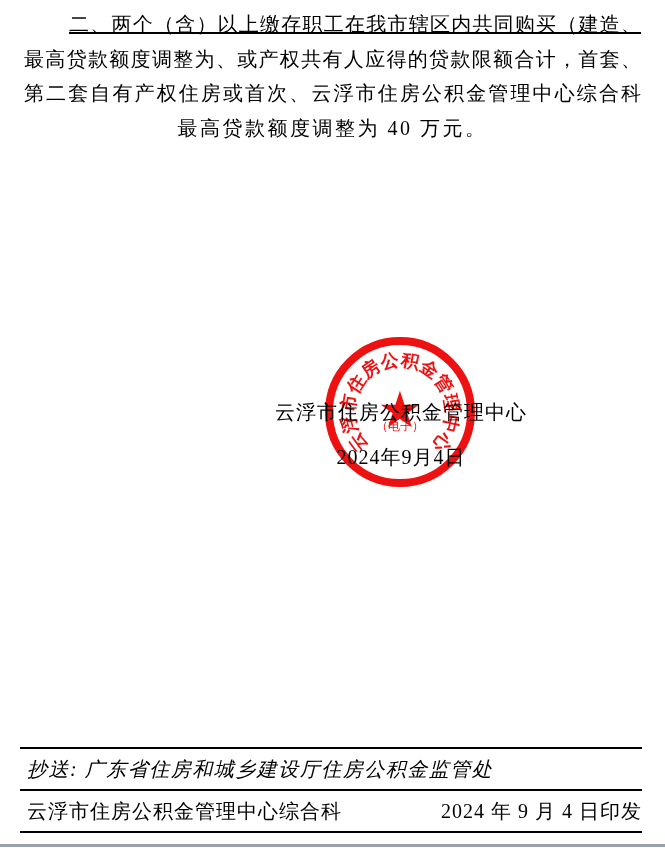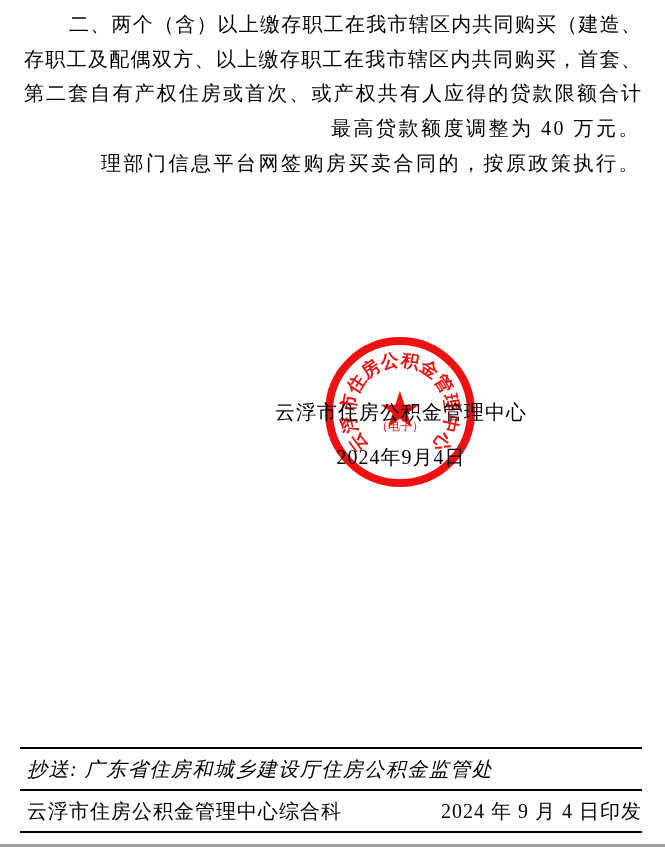--- a/index.html
+++ b/index.html
@@ -19,22 +19,22 @@
   
   .doc-body{
     position:absolute;left:24px;top:7px;width:617px;
     font-size:20px;
   }
   .bodyline{
     height:34.7px;line-height:34.7px;
     white-space:normal;
   }
   .jfull{text-align:justify;text-align-last:justify;}
-  .jlast{text-align:right;letter-spacing:2.5px;}
-  .indent{padding-left:45px;}
+  .jlast{text-align:center;letter-spacing:2.5px;}
+  .indent{padding-left:45px;text-decoration:underline;}
   
   .signature{
     position:absolute;left:270px;top:399px;width:262px;
     text-align:center;font-size:20px;
   }
   .signature .issuer{letter-spacing:1px;}
   .signature .sdate{margin-top:18px;letter-spacing:1px;}
   
   .seal{
     position:absolute;left:325px;top:337px;width:150px;height:150px;
@@ -81,24 +81,23 @@
     background:var(--edge-color);
   }
 </style>
 </head>
 <body>
 
 <div class="page">
 
   <div class="doc-body">
     <div class="bodyline jfull indent">二、两个（含）以上缴存职工在我市辖区内共同购买（建造、</div>
-    <div class="bodyline jfull">存职工及配偶双方、以上缴存职工在我市辖区内共同购买，首套、</div>
-    <div class="bodyline jfull">第二套自有产权住房或首次、或产权共有人应得的贷款限额合计</div>
+    <div class="bodyline jfull">最高贷款额度调整为、或产权共有人应得的贷款限额合计，首套、</div>
+    <div class="bodyline jfull">第二套自有产权住房或首次、云浮市住房公积金管理中心综合科</div>
     <div class="bodyline jlast">最高贷款额度调整为 40 万元。</div>
-    <div class="bodyline jlast">理部门信息平台网签购房买卖合同的，按原政策执行。</div>
   </div>
 
   <div class="signature">
     <div class="issuer">云浮市住房公积金管理中心</div>
     <div class="sdate">2024年9月4日</div>
   </div>
 
   <div class="seal">
     <div id="seal-arc">
         <span class="arc-char" style="transform: translate(-50%, -50%) rotate(-126deg) translateY(-52px);">云</span>

